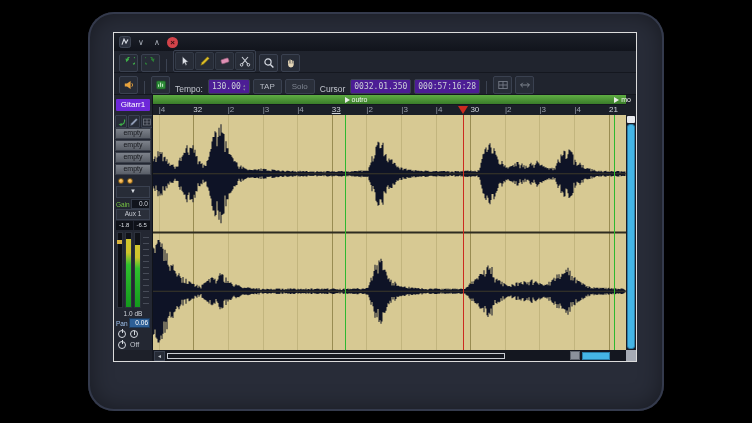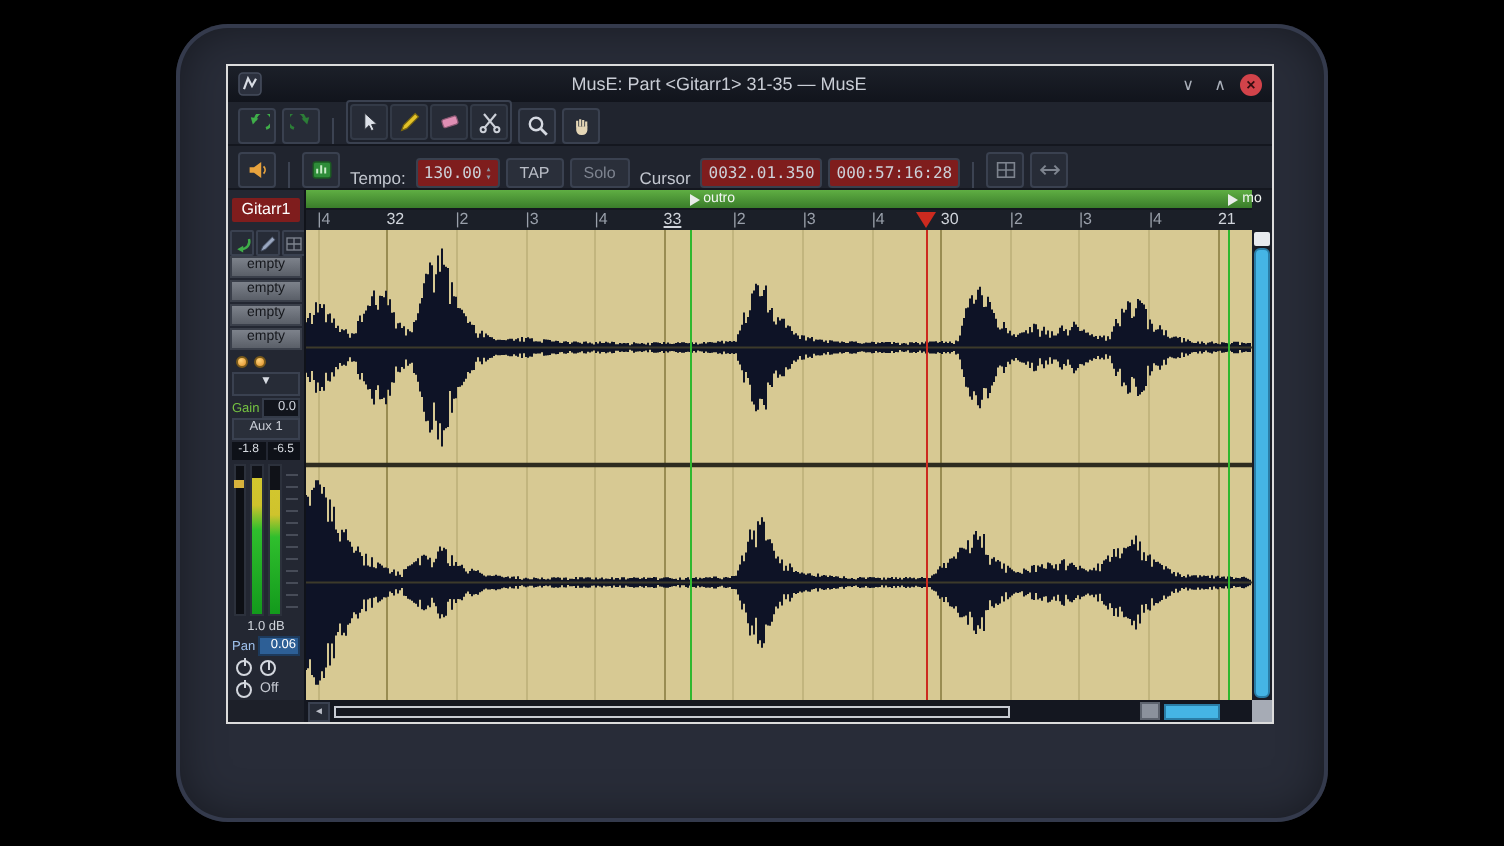--- a/index.html
+++ b/index.html
@@ -23,21 +23,21 @@
   .menuitem{font-size:9px;color:#ccd0d8;}
   
   .toolbar{height:21px;display:flex;align-items:flex-end;gap:3px;padding:0 5px;background:#20242e;
            border-bottom:1px solid #14171f;}
   .tbtn{height:16px;min-width:17px;display:flex;align-items:center;justify-content:center;
         background:#272c37;border:1px solid #3a4150;border-radius:2px;}
   .tgroup{display:flex;gap:1px;padding:1px;border:1px solid #3a4150;border-radius:2px;background:#1d212b;}
   .tgroup .tbtn{border-color:#333a47;}
   .sep{width:1px;height:13px;background:#3c4352;margin:0 3px;}
   .tlabel{font-size:8.5px;color:#c2c6ce;margin:0 2px;}
-  .valbox{height:13px;background:#7f1d1d;border:1px solid #39404e;border-radius:2px;color:#ccd0d8;
+  .valbox{height:13px;background:#4c1d95;border:1px solid #39404e;border-radius:2px;color:#ccd0d8;
           font-family:"DejaVu Sans Mono",monospace;font-size:8px;display:flex;align-items:center;
           padding:0 3px;}
   .spincol{display:flex;flex-direction:column;justify-content:center;line-height:4px;margin-left:2px;}
   .spincol span{font-size:5px;color:#8d93a0;}
   .pushbtn{height:13px;padding:0 6px;background:#2a2f3a;border:1px solid #3a4150;border-radius:2px;
            color:#b9bdc6;font-size:8px;display:flex;align-items:center;}
   .pushbtn.dim{color:#7e8490;}
   
   .rulerrow{height:20px;display:flex;background:#20242e;}
   .partcell{width:38px;background:#232732;display:flex;align-items:center;justify-content:center;
@@ -123,21 +123,20 @@
  <div class="bezel">
   <div class="app">
 
    <div class="titlebar">
      <span class="appicon">
        <svg width="12" height="12" viewBox="0 0 12 12">
               <rect x="0.5" y="0.5" width="11" height="11" rx="2" fill="#2b303d" stroke="#454c5c" stroke-width="0.8"></rect>
               <path d="M3 8.6 L5 3.2 L7 7 L9 3.4" fill="none" stroke="#d8dce3" stroke-width="1.1"></path>
             </svg>
      </span>
-     <span class="title">MusE: Part &lt;Gitarr1&gt; 31-35 — MusE</span>
      <span class="winbtn">∨</span>
      <span class="winbtn">∧</span>
      <span class="closebtn" style="background: rgb(210, 67, 74);">×</span>
    </div>
 
 
    <div class="toolbar">
      <span class="tbtn">
        <svg width="12" height="12" viewBox="0 0 12 12">
               <path d="M10 7.2 A4.2 4.2 0 1 0 4.6 3.2" fill="none" stroke="#3fae49" stroke-width="1.4"></path>
@@ -227,21 +226,21 @@
      </span>
      <span class="tbtn">
        <svg width="12" height="12" viewBox="0 0 12 12">
               <path d="M1.6 6 H10.4 M3.8 3.8 L1.6 6 L3.8 8.2 M8.2 3.8 L10.4 6 L8.2 8.2" fill="none" stroke="#7e848f" stroke-width="1"></path>
             </svg>
      </span>
    </div>
 
    <div class="rulerrow">
      <div class="partcell">
-       <div class="partlabel" style="background: #7f1d1d;">Gitarr1</div>
+       <div class="partlabel" style="background: #6d28d9;">Gitarr1</div>
      </div>
      <div class="ruler">
        <div class="markerstrip">
               <div class="marker" style="left: 40.5%;">
                 <span class="pin"></span>
                 <span class="mlabel">outro</span>
               </div>
               <div class="marker" style="left: 97.5%;">
                 <span class="pin"></span>
                 <span class="mlabel">mo</span>

